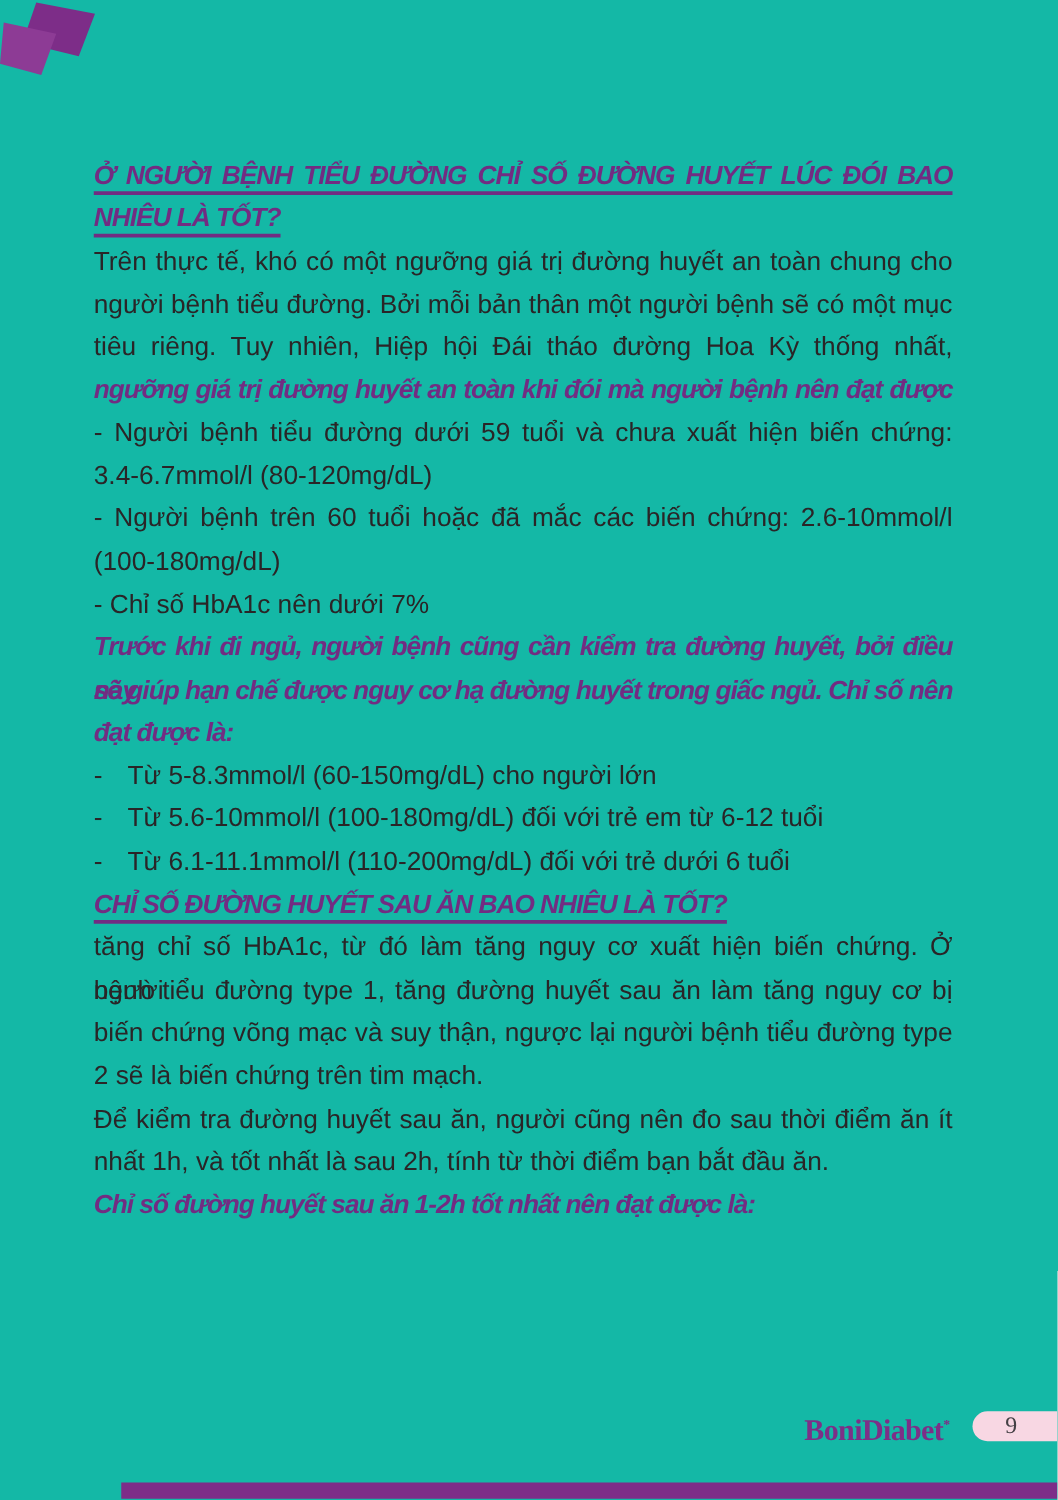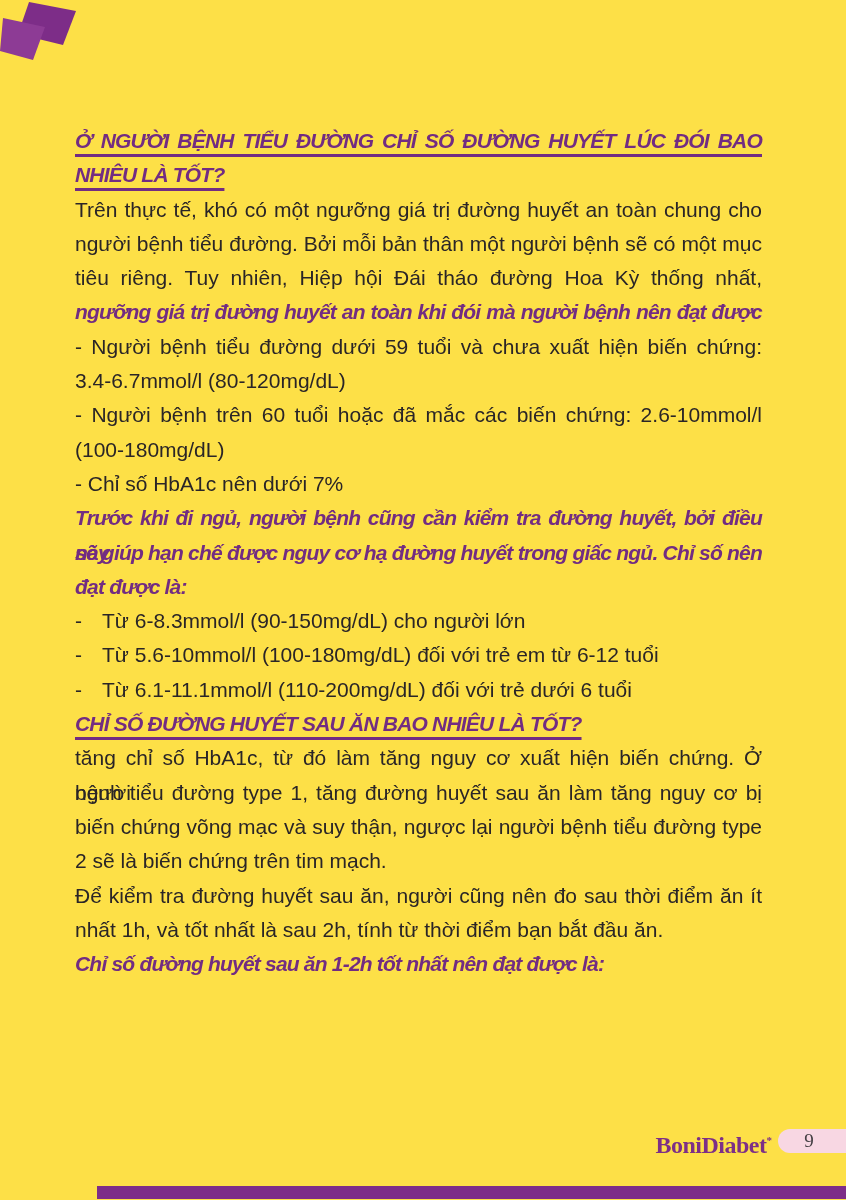--- a/index.html
+++ b/index.html
@@ -1,19 +1,19 @@
 <!DOCTYPE html>
 <html><head>
 <meta charset="utf-8">
 <style>
   html,body{margin:0;padding:0;background:#e8e8e8;}
   .page{
     position:relative;
     width:846px;height:1200px;
-    background:#fde047;
+    background:#14b8a6;
     overflow:hidden;
     font-family:"Liberation Sans","DejaVu Sans",sans-serif;
   }
   
   .corner{position:absolute;left:0;top:0;width:92px;height:72px;}
   
   .text-block{
     position:absolute;
     left:75px;top:124px;width:687px;
   }
@@ -34,21 +34,21 @@
     text-underline-offset:6px;
   }
   .p{
     color:#722c82;font-weight:700;font-style:italic;
     letter-spacing:-0.8px;
   }
   .li{display:flex;white-space:nowrap;}
   .li .dash{flex:0 0 27px;}
   
   .brand{
-    position:absolute;top:1126px;right:74px;
+    position:absolute;top:1126px;right:86px;
     height:28px;line-height:28px;
     font-family:"Liberation Serif","DejaVu Serif",serif;
     font-weight:700;font-size:24px;letter-spacing:-0.5px;
     color:#7d2f87;
   }
   .brand sup{font-size:11px;vertical-align:super;letter-spacing:0;}
   .pill{
     position:absolute;top:1129px;right:0;width:68px;height:24px;
     background:#f8d7e3;
     border-radius:12px 0 0 12px;
@@ -82,21 +82,21 @@
     <div class="ln j">- Người bệnh tiểu đường dưới 59 tuổi và chưa xuất hiện biến chứng:</div>
     <div class="ln">3.4-6.7mmol/l (80-120mg/dL)</div>
     <div class="ln j">- Người bệnh trên 60 tuổi hoặc đã mắc các biến chứng: 2.6-10mmol/l</div>
     <div class="ln">(100-180mg/dL)</div>
     <div class="ln">- Chỉ số HbA1c nên dưới 7%</div>
     <div class="ln p j">Trước khi đi ngủ, người bệnh cũng cần kiểm tra đường huyết, bởi điều này</div>
     <div class="ln p j">sẽ giúp hạn chế được nguy cơ hạ đường huyết trong giấc ngủ. Chỉ số nên</div>
     <div class="ln p">đạt được là:</div>
     <div class="ln li">
       <span class="dash">-</span>
-        <span>Từ 6-8.3mmol/l (90-150mg/dL) cho người lớn</span>
+        <span>Từ 5-8.3mmol/l (60-150mg/dL) cho người lớn</span>
     </div>
     <div class="ln li">
       <span class="dash">-</span>
         <span>Từ 5.6-10mmol/l (100-180mg/dL) đối với trẻ em từ 6-12 tuổi</span>
     </div>
     <div class="ln li">
       <span class="dash">-</span>
         <span>Từ 6.1-11.1mmol/l (110-200mg/dL) đối với trẻ dưới 6 tuổi</span>
     </div>
     <div class="ln h u">CHỈ SỐ ĐƯỜNG HUYẾT SAU ĂN BAO NHIÊU LÀ TỐT?</div>

